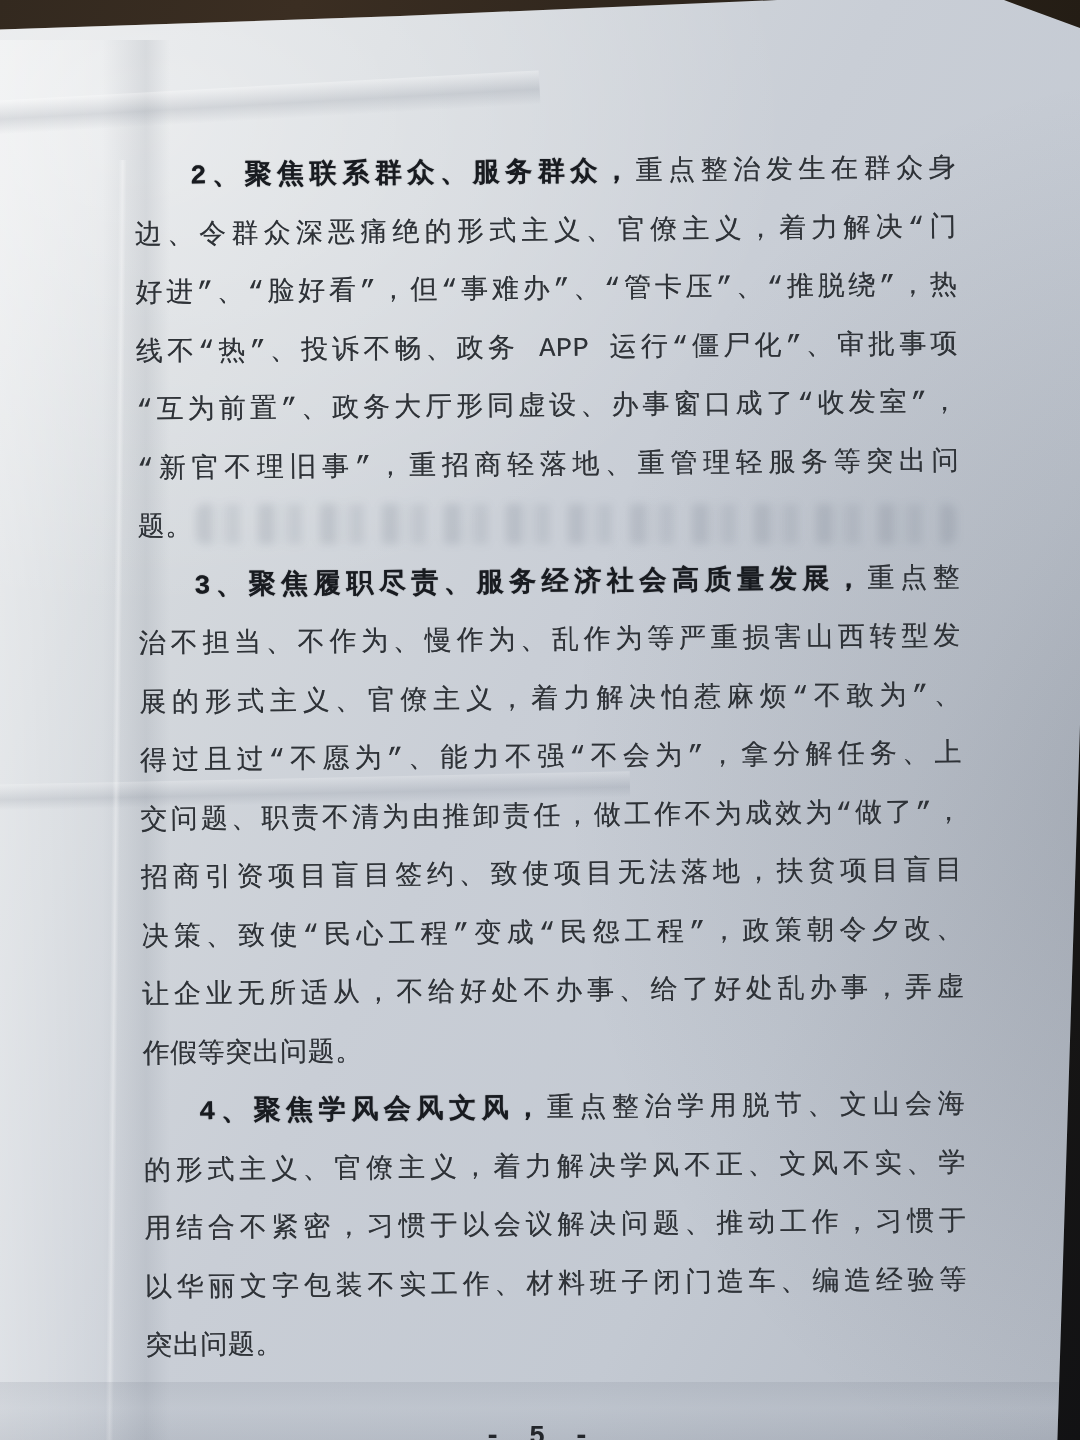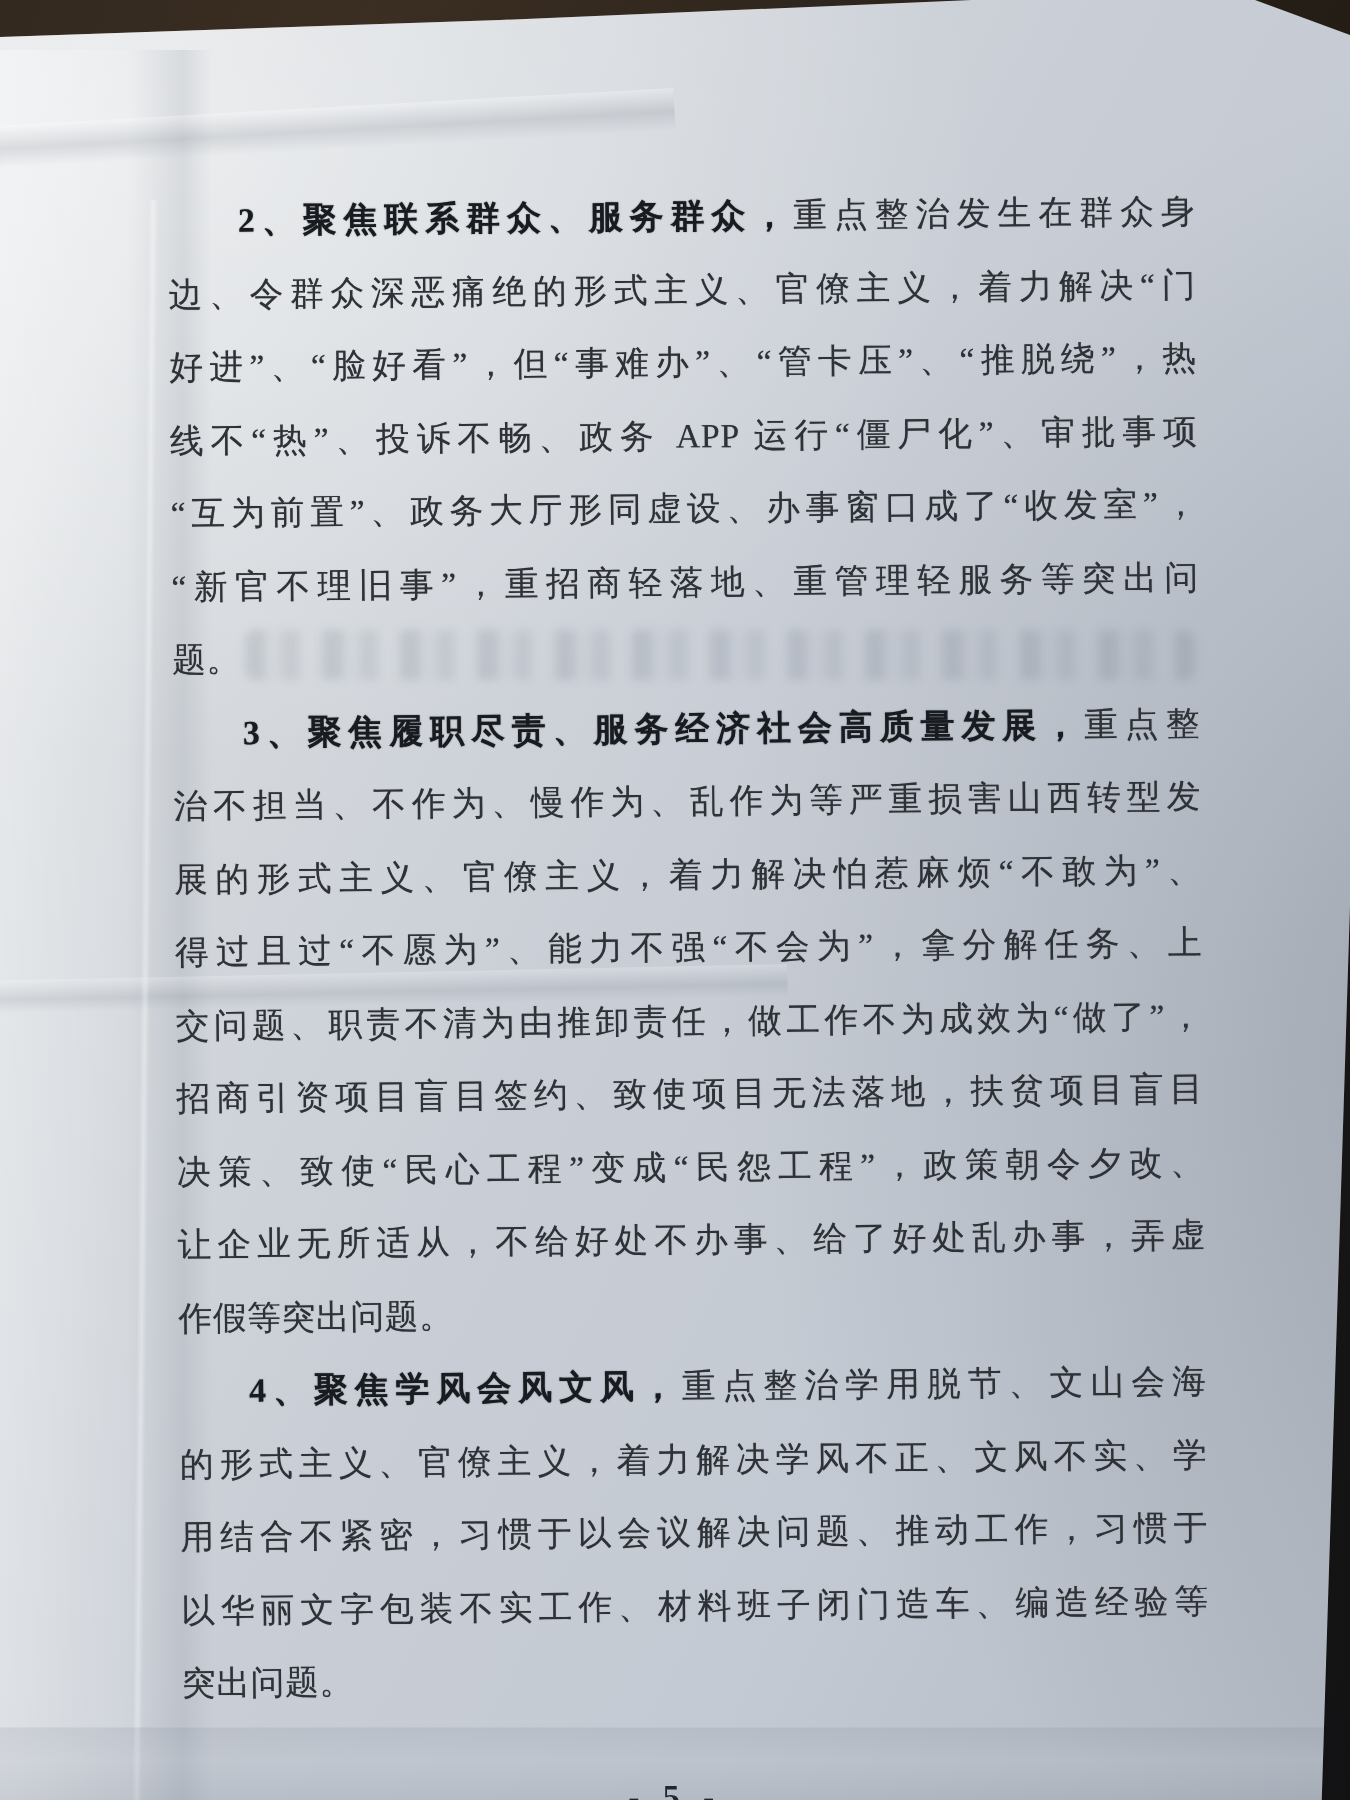--- a/index.html
+++ b/index.html
@@ -1,21 +1,21 @@
 <!DOCTYPE html>
 <html><head>
 <meta charset="utf-8">
 <style>
   html,body{margin:0;padding:0;}
   body{
     width:1080px;height:1440px;overflow:hidden;position:relative;
     background:linear-gradient(112deg,#33291f 0%,#3b2e22 18%,#2c241c 45%,#1a1815 78%,#121214 100%);
     font-family:"Liberation Serif","DejaVu Serif",serif;
   }
-  .photo{position:absolute;inset:0;}
+  .photo{position:absolute;inset:0;font-family:Liberation Mono, monospace;}
   
   .paper{
     position:absolute;inset:0;
     clip-path:polygon(-12px 30px,400px 16px,966px -8px,1100px -14px,1084px 598px,1057px 1452px,-12px 1452px);
     background:
       radial-gradient(1200px 900px at 12% 8%,rgba(255,255,255,.42),rgba(255,255,255,0) 55%),
       radial-gradient(1000px 1200px at 108% 55%,rgba(40,48,62,.18),rgba(40,48,62,0) 60%),
       linear-gradient(118deg,#e3e5e7 0%,#d6dade 22%,#c9ced6 48%,#c3c9d2 72%,#b3b9c3 100%);
   }
   .crease{position:absolute;pointer-events:none;}

